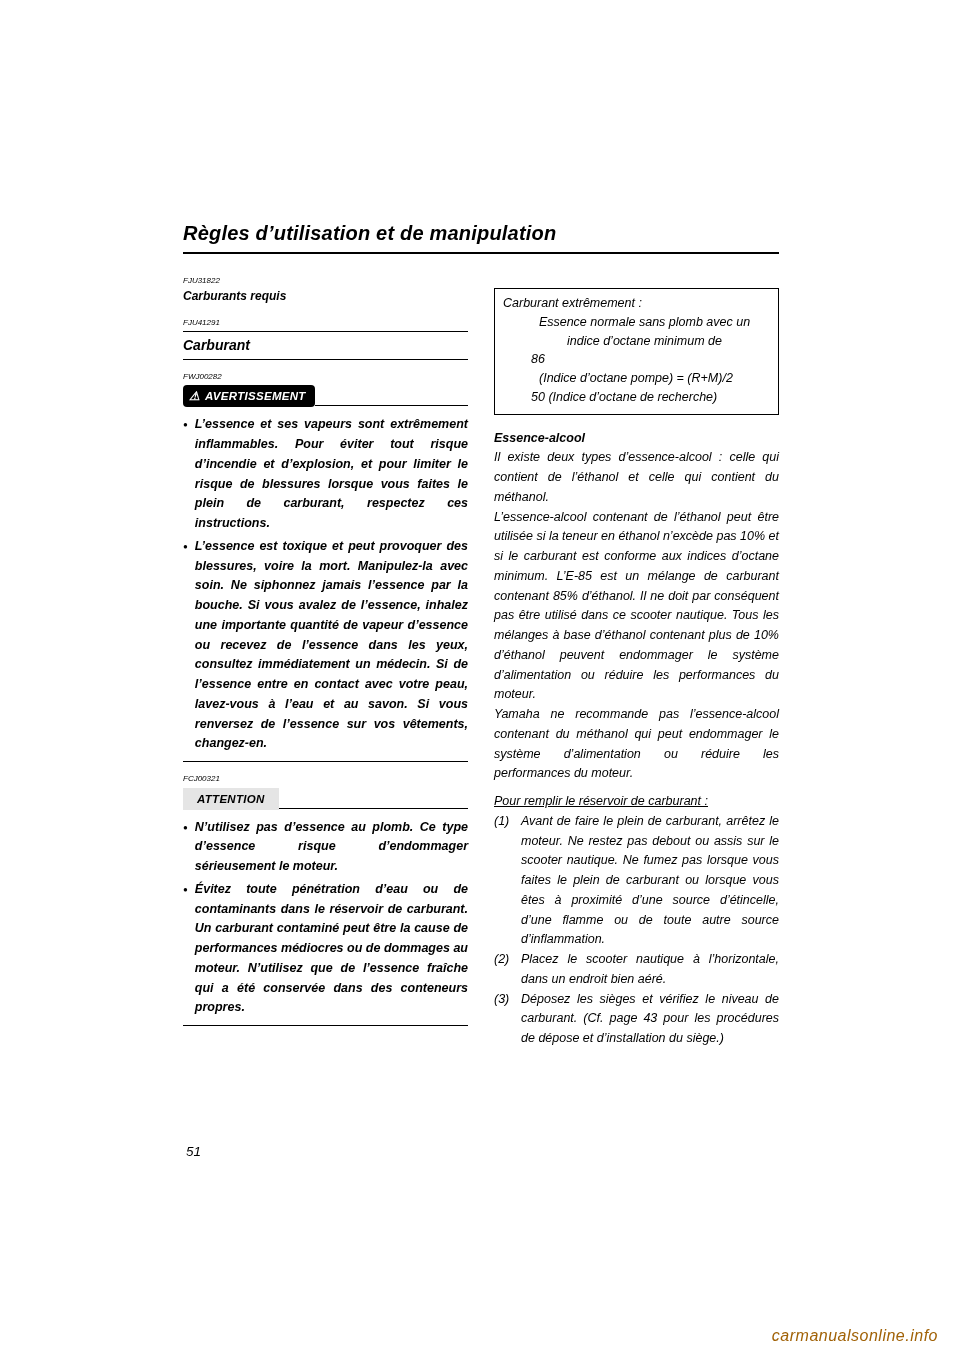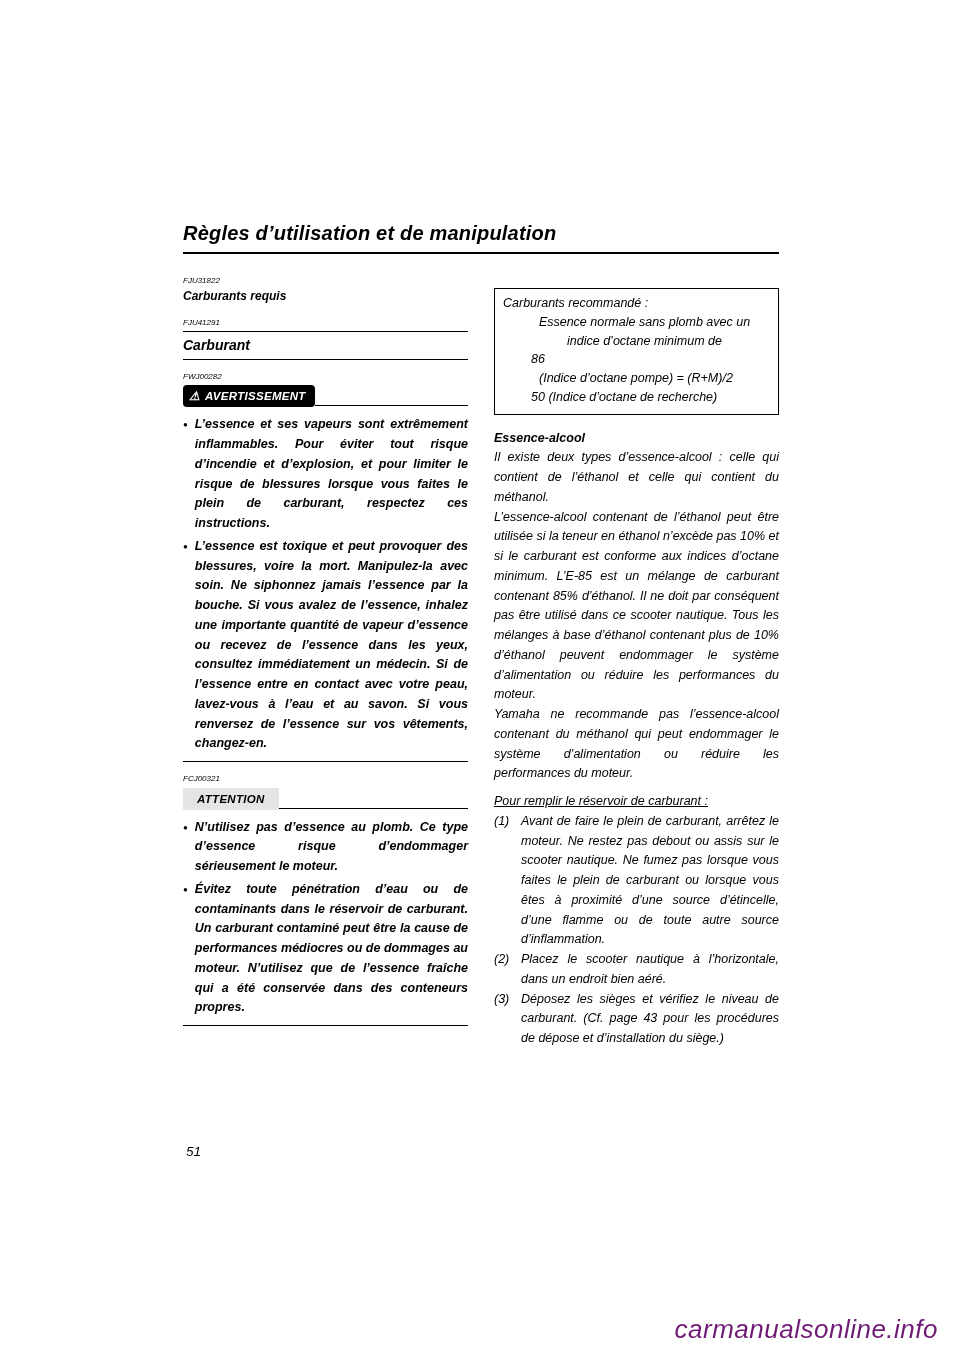--- a/index.html
+++ b/index.html
@@ -61,21 +61,21 @@
   .underline-head { text-decoration:underline; margin-top:8px; }
 
   .step { display:flex; margin-top:0; }
   .step .num { flex:0 0 27px; }
   .step .stext { flex:1; text-align:justify; }
 
   .page-number { position:absolute; left:186px; top:1144px; font-size:13.5px; }
 
   .watermark {
     position:absolute; right:22px; bottom:13px;
-    font-size:26px; color:#701a75; letter-spacing:0.5px;
+    font-size:16px; color:#a16207; letter-spacing:0.5px;
   }
 </style>
 </head>
 <body>
 
 <div class="page">
   <div class="content">
 
     <h1 class="page-title">Règles d’utilisation et de manipulation</h1>
 
@@ -124,21 +124,21 @@
         <div class="bullet">
           <span class="dot">●</span>
           <span class="btext">Évitez toute pénétration d’eau ou de contaminants dans le réservoir de carburant. Un carburant contaminé peut être la cause de performances médiocres ou de dommages au moteur. N’utilisez que de l’essence fraîche qui a été conservée dans des conteneurs propres.</span>
         </div>
         <div class="rule"></div>
       </div>
 
       <div class="col">
 
         <div class="fuel-box">
-          <div class="ind0">Carburants recommandé :</div>
+          <div class="ind0">Carburant extrêmement :</div>
           <div class="ind1">Essence normale sans plomb avec un</div>
           <div class="ind1">indice d’octane minimum de</div>
           <div class="ind2">86</div>
           <div class="ind3">(Indice d’octane pompe) = (R+M)/2</div>
           <div class="ind2">50 (Indice d’octane de recherche)</div>
         </div>
 
         <div class="bold-head">Essence-alcool</div>
 
         <p class="para">Il existe deux types d’essence-alcool : celle qui contient de l’éthanol et celle qui contient du méthanol.</p>

